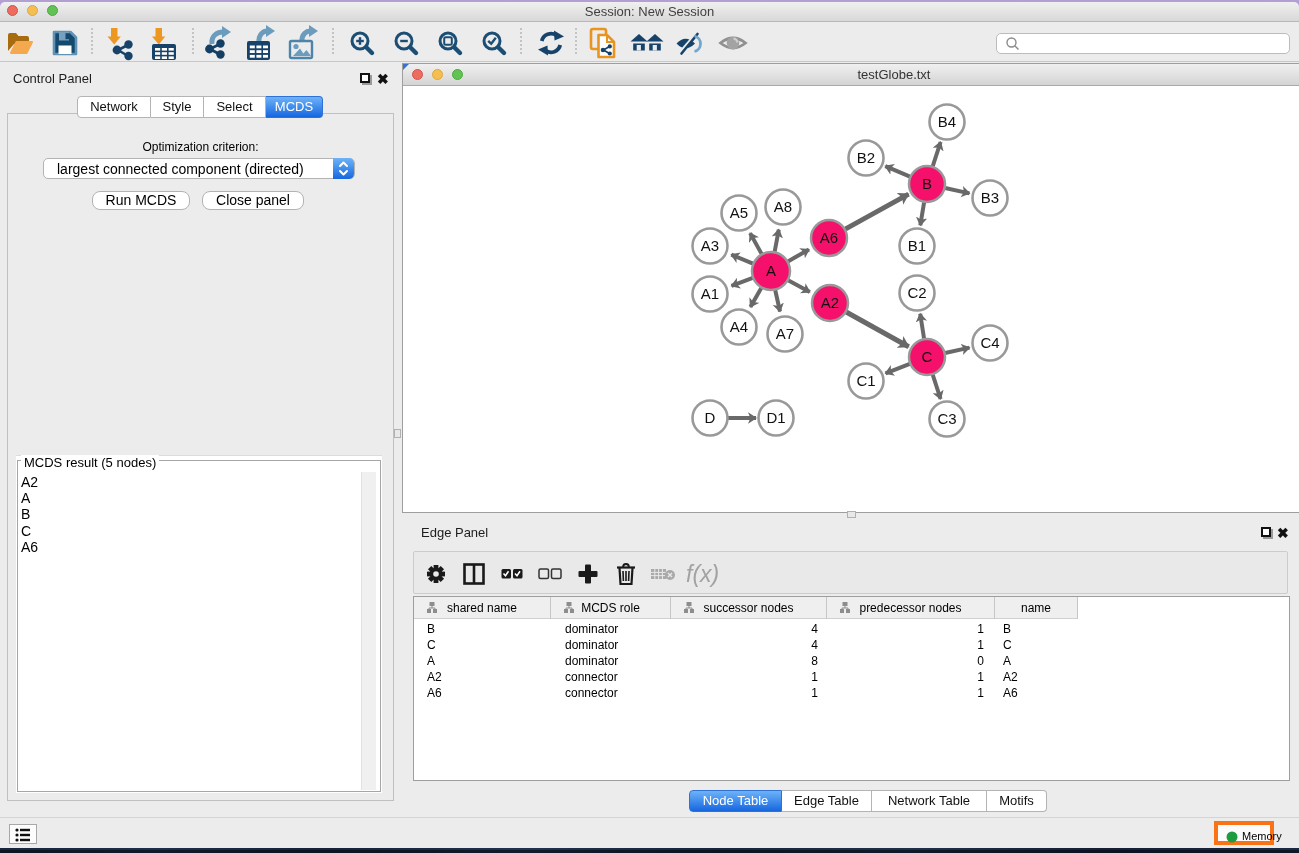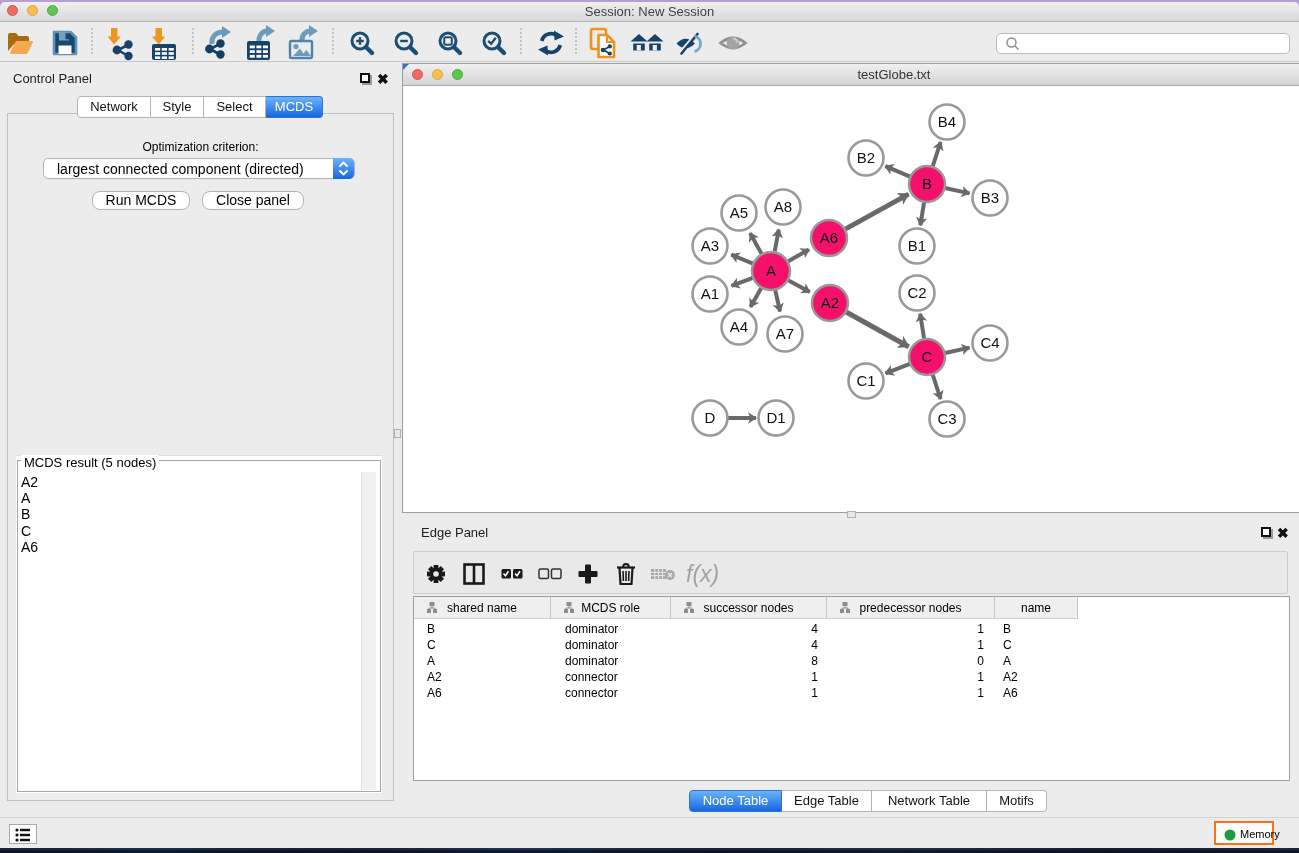--- a/index.html
+++ b/index.html
@@ -61,21 +61,21 @@
 #tp-title { left:421px; top:525px; font-size:13px; color:#1d1d1d; }
 #tp-toolbar { left:413px; top:551px; width:875px; height:43px; background:#e9e9e9; border:1px solid #cccccc; border-radius:2px; }
 #tablebox { left:413px; top:596px; width:877px; height:185px; background:#fff; border:1px solid #9e9e9e; }
 #thead { position:absolute; left:0; top:0; width:875px; height:22px; background:#efefef; border-bottom:1px solid #d0d0d0; }
 .th { position:absolute; top:0; height:22px; font-size:12px; color:#000; text-align:center; line-height:22px; border-right:1px solid #c6c6c6; }
 .trow { position:absolute; font-size:12px; color:#000; height:16px; line-height:16px; }
 
 
 #statusline { left:0; top:817px; width:1299px; height:1px; background:#d4d4d4; }
 #listbtn { left:9px; top:824px; width:28px; height:20px; background:#fcfcfc; border:1px solid #a8a8a8; }
-#membtn { left:1214px; top:821px; width:60px; height:24px; background:#fbfbfb; border:2px solid #f97316; font-size:11px; color:#000; }
+#membtn { left:1214px; top:821px; width:60px; height:24px; background:#fbfbfb; border:4px solid #f97316; font-size:11px; color:#000; }
 #darkstrip { left:0; top:848px; width:1299px; height:5px;
   background:linear-gradient(90deg,#17263c 0%,#1d2f49 12%,#152238 25%,#20324d 40%,#16253b 55%,#1e3048 70%,#141f33 85%,#1a2a42 100%); }
 #darkstrip:before { content:""; position:absolute; left:0; top:2px; width:100%; height:3px; background:rgba(5,8,16,0.55); }
 .sash { width:7px; height:9px; background:#e8e8e8; border:1px solid #b0b0b0; }
 svg text { font-family:"Liberation Sans", sans-serif; }
 </style>
 </head>
 <body>
 <div id="purple" class="abs"></div>
 <div id="titlebar" class="abs">

